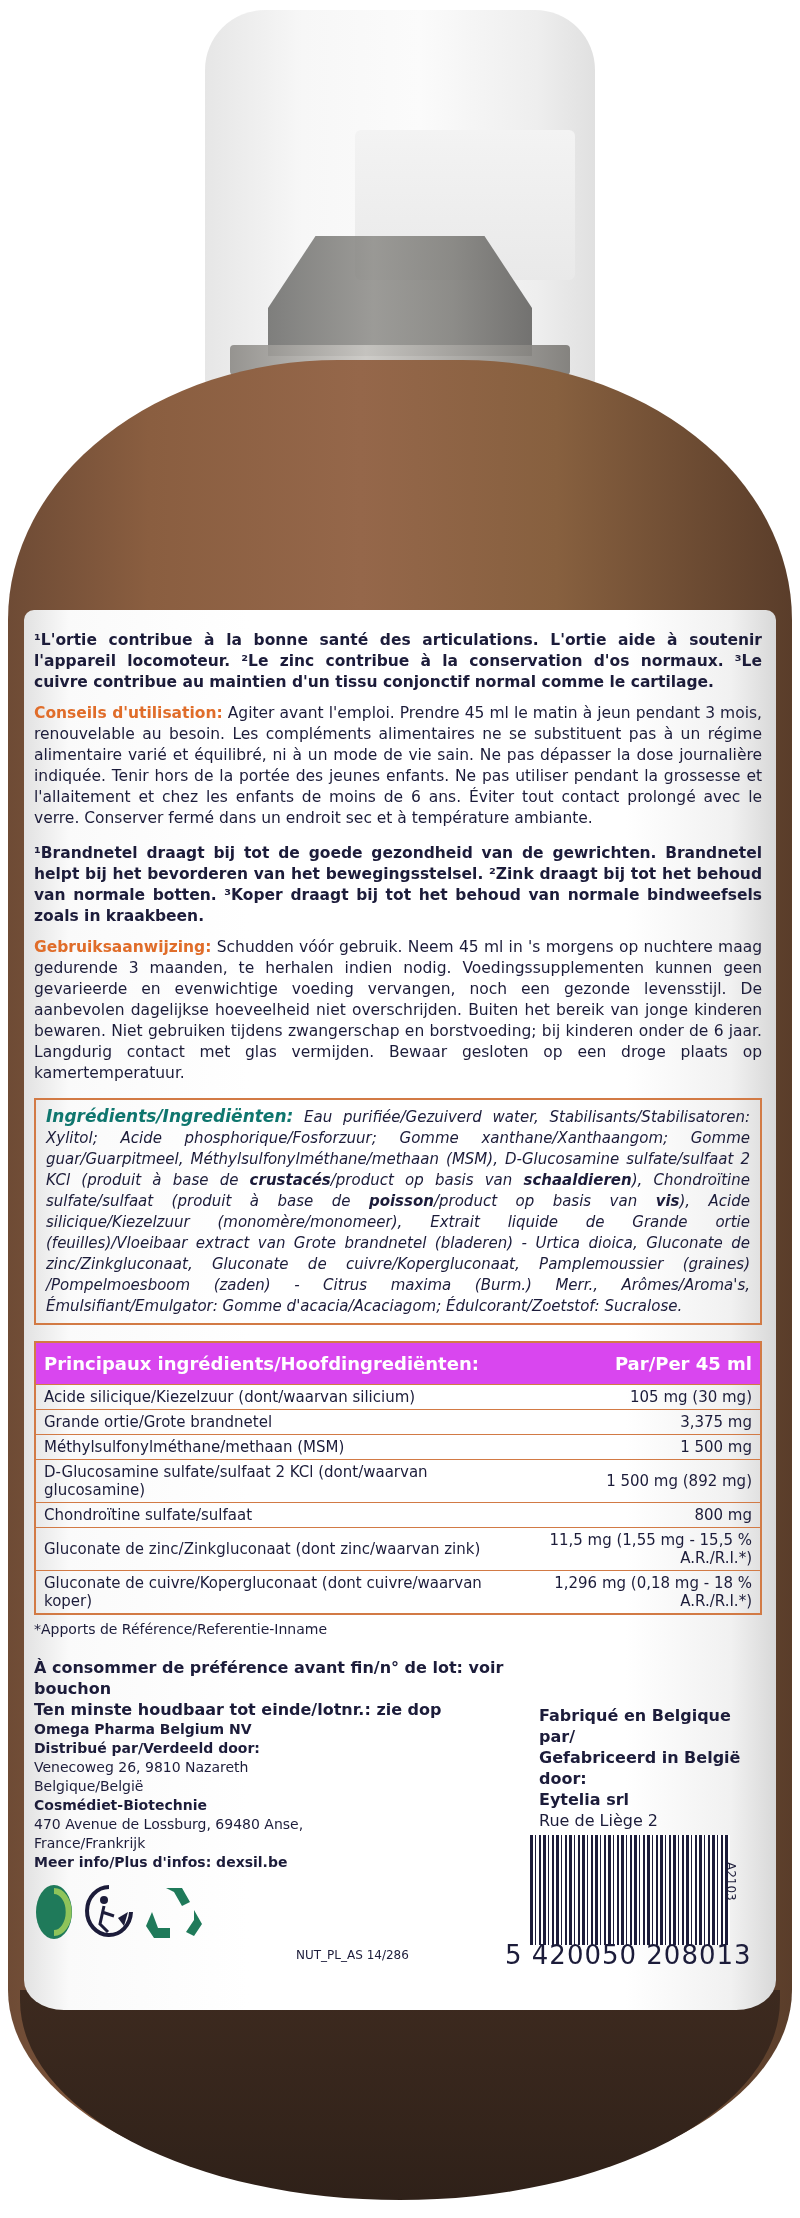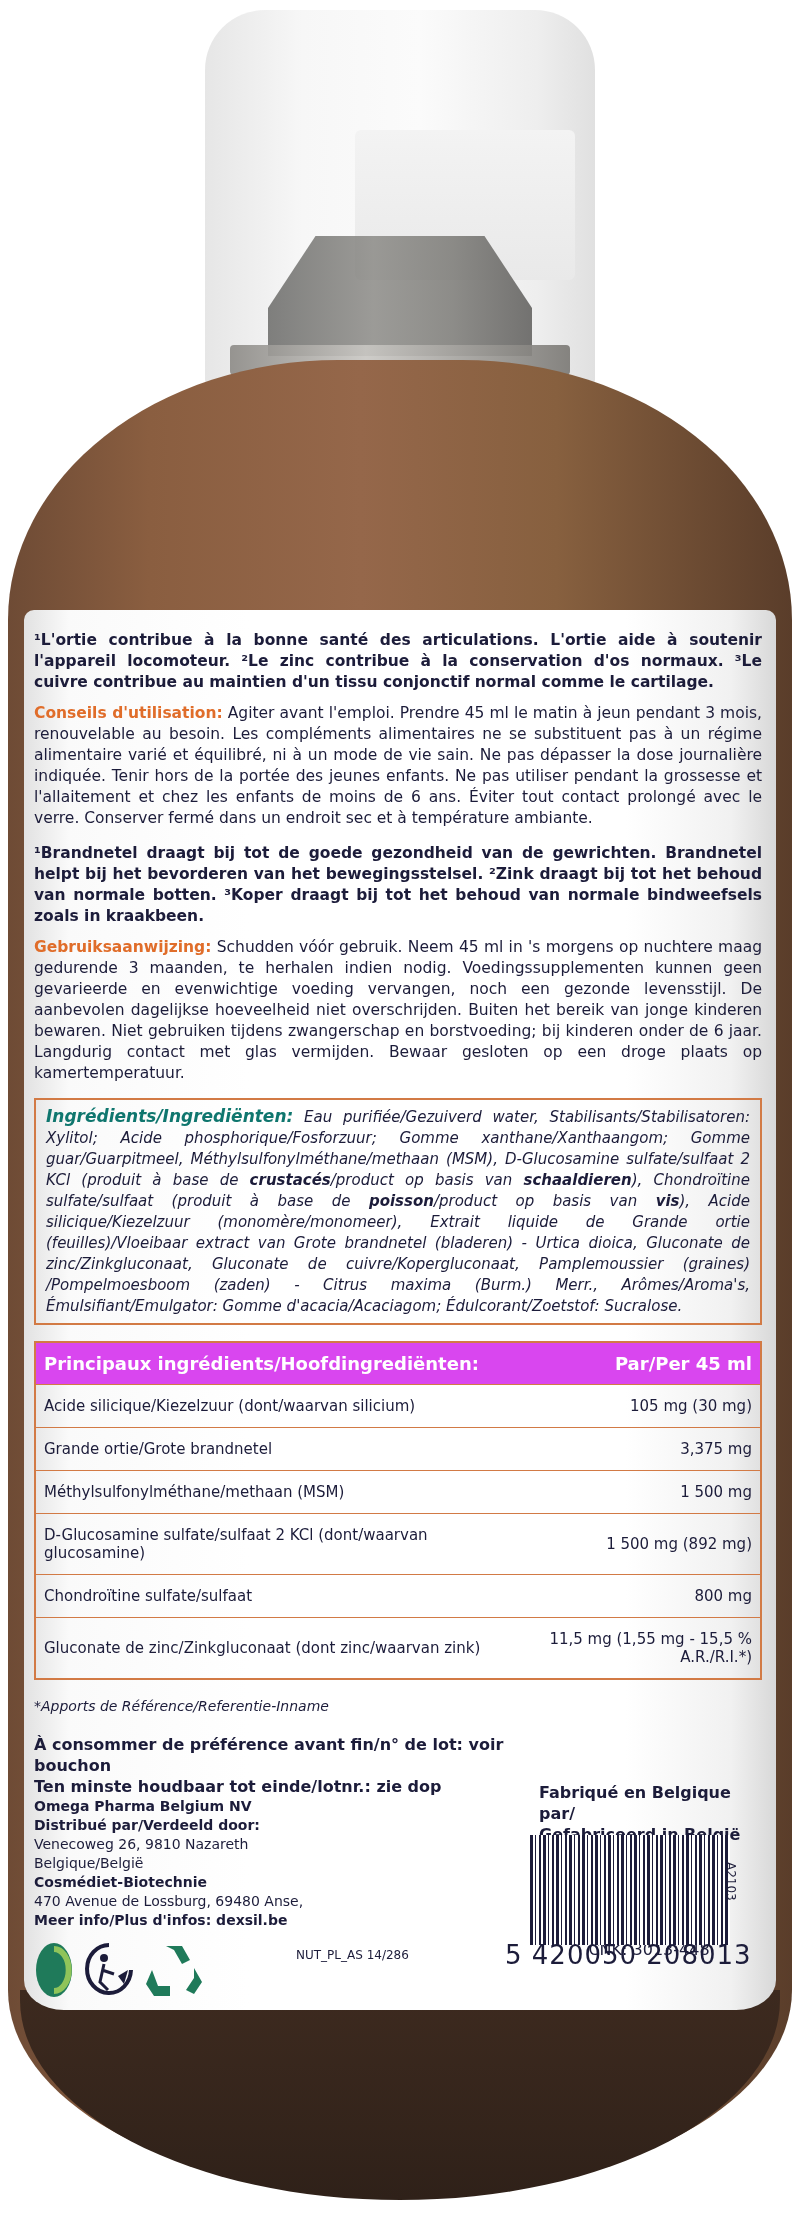--- a/index.html
+++ b/index.html
@@ -48,22 +48,22 @@
   .orange { color: #e06d2a; font-weight: bold; }
   .sec { margin-bottom: 10px; }
   .ingr-box {
     border: 2px solid #d27a45; padding: 6px 10px; margin: 14px 0 16px 0;
     font-style: italic; font-size: 15px; line-height: 21px; text-align: justify;
   }
   .ingr-title { color: #0f766e; font-weight: bold; font-style: italic; font-size: 17px; }
   table.nut { width: 100%; border-collapse: collapse; font-size: 15px; border: 2px solid #d27a45; }
   table.nut th { background: #d946ef; color: #fff; font-weight: bold; font-size: 18px; text-align: left; padding: 10px 8px; }
   table.nut th.r, table.nut td.r { text-align: right; }
-  table.nut td { border-top: 1.5px solid #d27a45; padding: 12px 8px; }
-  .footnote { font-style: italic; font-size: 14px; margin: 18px 0 20px 0; }
+  table.nut td { border-top: 1.5px solid #d27a45; padding: 3px 8px; }
+  .footnote { font-size: 14px; margin: 6px 0 20px 0; }
   .info-left { position: absolute; left: 0; top: 0; width: 470px; }
   .info-right { position: absolute; left: 505px; top: 48px; width: 220px; }
   .info-block { position: relative; height: 330px; }
   .small { font-size: 14px; line-height: 19px; margin: 0; }
   .med { font-size: 16px; line-height: 21px; margin: 0; }
   .icons { display: flex; gap: 10px; margin-top: 10px; align-items: center; }
   .barcode {
     position: absolute; left: 530px; top: 1835px; width: 200px; height: 110px;
     background: repeating-linear-gradient(90deg, #1c1c3a 0 3px, #fff 3px 5px, #1c1c3a 5px 6px, #fff 6px 9px, #1c1c3a 9px 11px, #fff 11px 13px);
   }
@@ -122,34 +122,39 @@
           <td class="r">1 500 mg (892 mg)</td>
         </tr>
       <tr>
           <td>Chondroïtine sulfate/sulfaat</td>
           <td class="r">800 mg</td>
         </tr>
       <tr>
           <td>Gluconate de zinc/Zinkgluconaat (dont zinc/waarvan zink)</td>
           <td class="r">11,5 mg (1,55 mg - 15,5 % A.R./R.I.*)</td>
         </tr>
+      <tr>
+          <td>Gluconate de cuivre/Kopergluconaat (dont cuivre/waarvan koper)</td>
+          <td class="r">1,296 mg (0,18 mg - 18 % A.R./R.I.*)</td>
+        </tr>
     </tbody>
   </table>
   <p class="footnote">*Apports de Référence/Referentie-Inname</p>
 
   <div class="info-block">
     <div class="info-left">
       <p class="med bold">À consommer de préférence avant fin/n° de lot: voir bouchon</p>
       <p class="med bold">Ten minste houdbaar tot einde/lotnr.: zie dop</p>
       <p class="small bold">Omega Pharma Belgium NV</p>
       <p class="small bold">Distribué par/Verdeeld door:</p>
       <p class="small">Venecoweg 26, 9810 Nazareth</p>
       <p class="small">Belgique/België</p>
       <p class="small bold">Cosmédiet-Biotechnie</p>
       <p class="small">470 Avenue de Lossburg, 69480 Anse,</p>
+      <p class="small">France/Frankrijk</p>
       <p class="small bold">Meer info/Plus d'infos: dexsil.be</p>
       <div class="icons">
         <svg width="40" height="58" viewBox="0 0 40 58">
           <ellipse cx="20" cy="29" rx="18" ry="27" fill="#1f7a5a"></ellipse>
           <path d="M20 8 A14 20 0 0 1 20 50" stroke="#8fc45a" stroke-width="6" fill="none"></path>
         </svg>
         <svg width="50" height="60" viewBox="0 0 50 60">
           <path d="M25 5 A22 24 0 1 0 47 30" stroke="#1c1c3a" stroke-width="4" fill="none"></path>
           <circle cx="20" cy="18" r="4" fill="#1c1c3a"></circle>
           <path d="M20 24 L16 42 L24 50 M18 30 L30 34" stroke="#1c1c3a" stroke-width="3" fill="none"></path>

